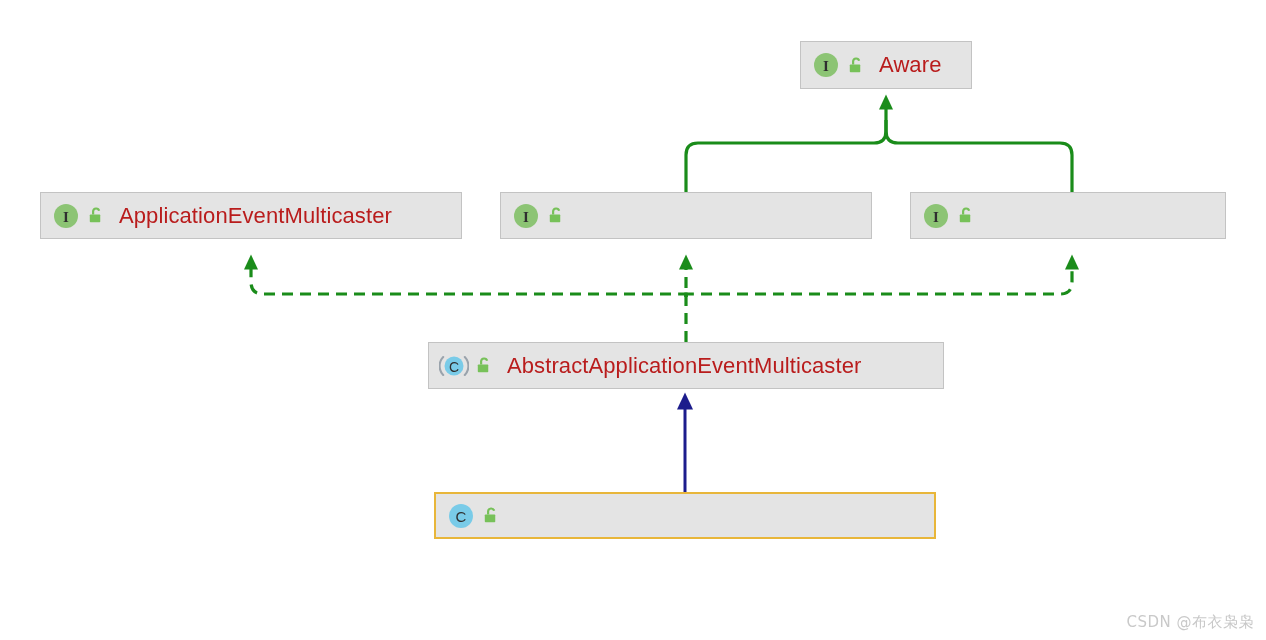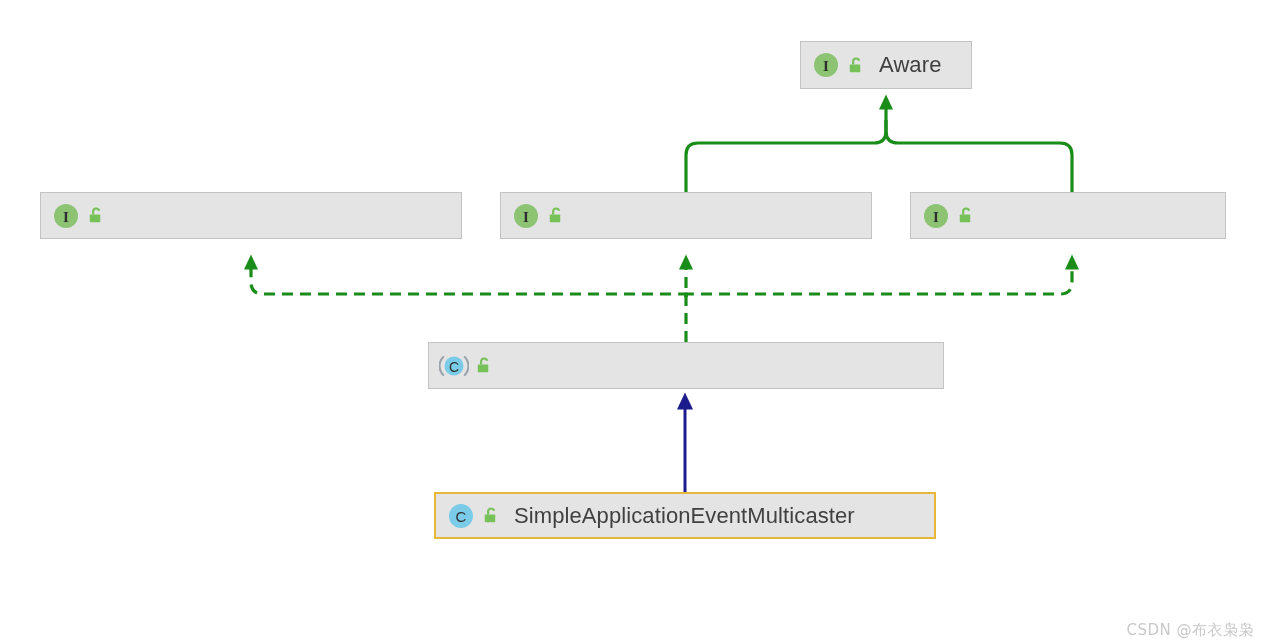--- a/index.html
+++ b/index.html
@@ -40,21 +40,21 @@
     border: 1px solid #c3c3c3;
     padding: 0 14px 0 10px;
     white-space: nowrap;
   }
   .node.selected {
     border: 2px solid #e8b63a;
     background: #e4e4e4;
   }
   .node-label {
     font-size: 22px;
-    color: #404040;
+    color: #b91c1c;
     letter-spacing: 0.1px;
     line-height: 1;
   }
 
   
   .icon-stack {
     display: flex;
     align-items: center;
     flex: 0 0 auto;
   }
@@ -70,21 +70,21 @@
     flex: 0 0 auto;
     display: block;
     margin-left: 5px;
     margin-right: 14px;
   }
 
   
   #watermark {
     position: absolute;
     right: 12px;
-    bottom: 0;
+    bottom: 8px;
     font-size: 15px;
     color: #c9c9c9;
     font-family: "DejaVu Sans", sans-serif;
     letter-spacing: 0.5px;
     white-space: nowrap;
   }
 </style>
 </head>
 <body>
 
@@ -147,20 +147,21 @@
     <span class="icon-stack">
       <svg class="type-icon" viewBox="0 0 30 30" xmlns="http://www.w3.org/2000/svg">
         <circle cx="15" cy="15" r="12" fill="#8cc474"></circle>
         <text x="15" y="20.5" text-anchor="middle" font-family="'Liberation Serif', serif" font-size="15" font-weight="bold" fill="#2f2f2f">I</text>
       </svg>
       <svg class="lock-icon" viewBox="0 0 20 20" xmlns="http://www.w3.org/2000/svg">
         <path d="M7.5,9 L7.5,5.5 A3.2,3.2 0 0 1 13.8,5.1" fill="none" stroke="#77c159" stroke-width="2.3"></path>
         <rect x="4" y="9" width="11" height="8" rx="0.8" fill="#77c159"></rect>
       </svg>
     </span>
+    <span class="node-label">ApplicationEventMulticaster</span>
   </div>
 
   <div class="node" style="left:500px; top:192px; width:372px; height:47px;">
     <span class="icon-stack">
       <svg class="type-icon" viewBox="0 0 30 30" xmlns="http://www.w3.org/2000/svg">
         <circle cx="15" cy="15" r="12" fill="#8cc474"></circle>
         <text x="15" y="20.5" text-anchor="middle" font-family="'Liberation Serif', serif" font-size="15" font-weight="bold" fill="#2f2f2f">I</text>
       </svg>
       <svg class="lock-icon" viewBox="0 0 20 20" xmlns="http://www.w3.org/2000/svg">
         <path d="M7.5,9 L7.5,5.5 A3.2,3.2 0 0 1 13.8,5.1" fill="none" stroke="#77c159" stroke-width="2.3"></path>
@@ -188,31 +189,31 @@
         <path d="M4.2,6 A13,13 0 0 0 4.2,24" fill="none" stroke="#9aa3ac" stroke-width="2.1" stroke-linecap="round"></path>
         <path d="M25.8,6 A13,13 0 0 1 25.8,24" fill="none" stroke="#9aa3ac" stroke-width="2.1" stroke-linecap="round"></path>
         <circle cx="15" cy="15" r="9.5" fill="#79cbe8"></circle>
         <text x="15" y="20.5" text-anchor="middle" font-family="'Liberation Sans', sans-serif" font-size="14" fill="#2f2f2f">C</text>
       </svg>
       <svg class="lock-icon" viewBox="0 0 20 20" xmlns="http://www.w3.org/2000/svg">
         <path d="M7.5,9 L7.5,5.5 A3.2,3.2 0 0 1 13.8,5.1" fill="none" stroke="#77c159" stroke-width="2.3"></path>
         <rect x="4" y="9" width="11" height="8" rx="0.8" fill="#77c159"></rect>
       </svg>
     </span>
+    <span class="node-label">AbstractApplicationEventMulticaster</span>
   </div>
 
   <div class="node selected" style="left:434px; top:492px; width:502px; height:47px;">
     <span class="icon-stack">
       <svg class="type-icon" viewBox="0 0 30 30" xmlns="http://www.w3.org/2000/svg">
         <circle cx="15" cy="15" r="12" fill="#79cbe8"></circle>
         <text x="15" y="20.5" text-anchor="middle" font-family="'Liberation Sans', sans-serif" font-size="15" fill="#2f2f2f">C</text>
       </svg>
       <svg class="lock-icon" viewBox="0 0 20 20" xmlns="http://www.w3.org/2000/svg">
         <path d="M7.5,9 L7.5,5.5 A3.2,3.2 0 0 1 13.8,5.1" fill="none" stroke="#77c159" stroke-width="2.3"></path>
         <rect x="4" y="9" width="11" height="8" rx="0.8" fill="#77c159"></rect>
       </svg>
     </span>
-    <span class="node-label">SimpleApplicationEventMulticaster</span>
   </div>
 
   <div id="watermark">CSDN @布衣枭枭</div>
 
 </div>
 
 </body></html>

